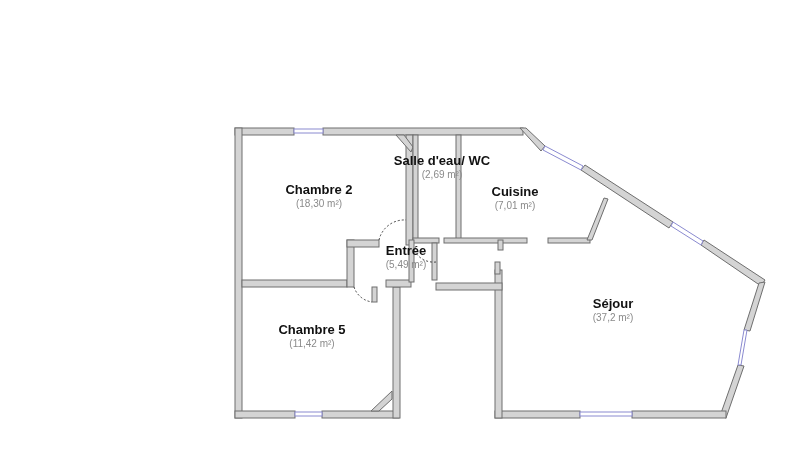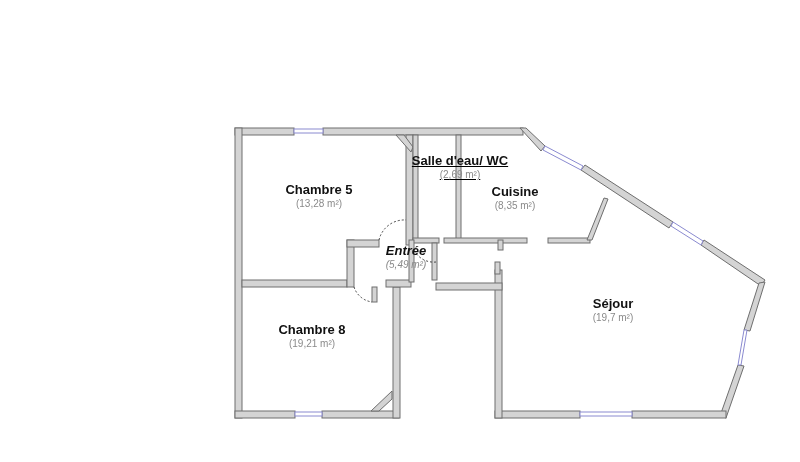--- a/index.html
+++ b/index.html
@@ -66,35 +66,35 @@
   </g>
 
   <g fill="none" stroke="#444444" stroke-width="1" stroke-dasharray="2,2">
     <path d="M379,240 A26,26 0 0 1 406,220"></path>
     <path d="M436,262 A22,22 0 0 1 414,250"></path>
     <path d="M354,287 A22,22 0 0 0 372,302"></path>
   </g>
 </svg>
 
 <div class="label" style="left:319px; top:182px;">
-  <div class="room-name">Chambre 5</div>
-  <div class="room-area">(13,28 m²)</div>
+  <div class="room-name">Chambre 2</div>
+  <div class="room-area">(18,30 m²)</div>
 </div>
-<div class="label" style="left:460px; top:153px;text-decoration:underline;">
+<div class="label" style="left:442px; top:153px;">
   <div class="room-name">Salle d'eau/ WC</div>
   <div class="room-area">(2,69 m²)</div>
 </div>
 <div class="label" style="left:515px; top:184px;">
   <div class="room-name">Cuisine</div>
-  <div class="room-area">(8,35 m²)</div>
+  <div class="room-area">(7,01 m²)</div>
 </div>
-<div class="label" style="left:406px; top:243px;font-style:italic;">
+<div class="label" style="left:406px; top:243px;">
   <div class="room-name">Entrée</div>
   <div class="room-area">(5,49 m²)</div>
 </div>
 <div class="label" style="left:312px; top:322px;">
-  <div class="room-name">Chambre 8</div>
-  <div class="room-area">(19,21 m²)</div>
+  <div class="room-name">Chambre 5</div>
+  <div class="room-area">(11,42 m²)</div>
 </div>
 <div class="label" style="left:613px; top:296px;">
   <div class="room-name">Séjour</div>
-  <div class="room-area">(19,7 m²)</div>
+  <div class="room-area">(37,2 m²)</div>
 </div>
 
 </body></html>

